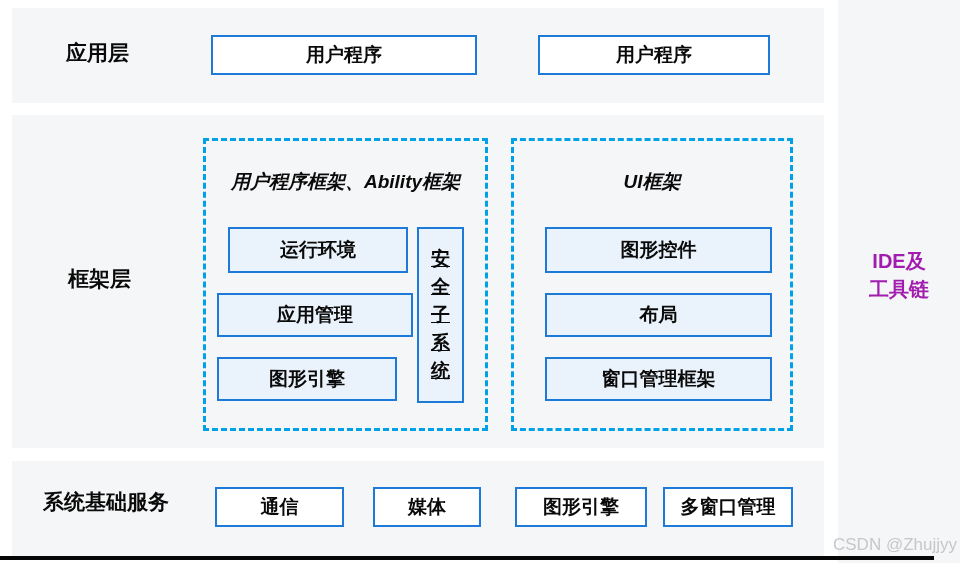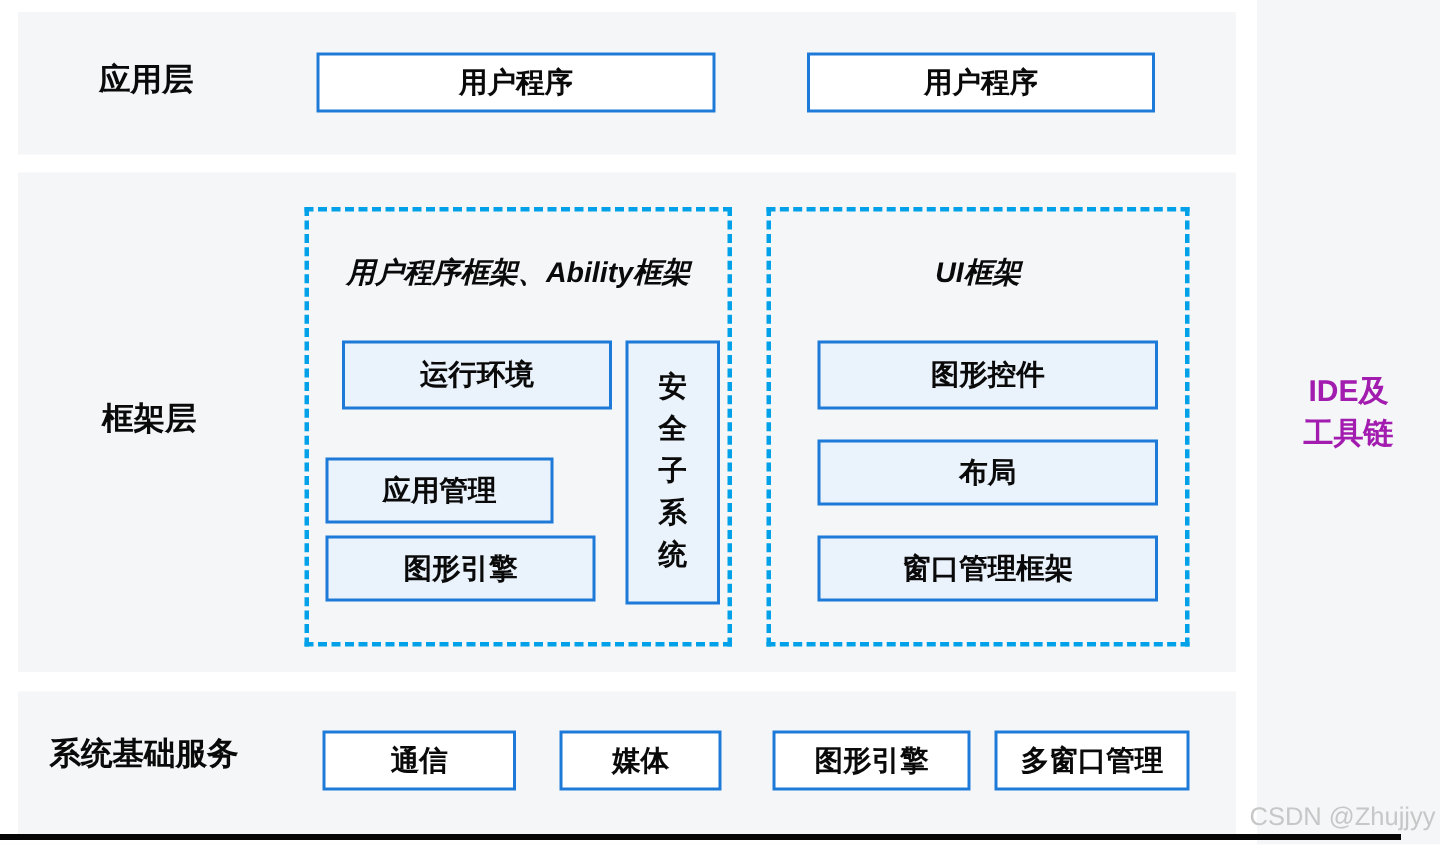--- a/index.html
+++ b/index.html
@@ -117,37 +117,37 @@
     <div class="solid-box" style="left:199px; top:27px; width:266px; height:40px;">用户程序</div>
     <div class="solid-box" style="left:526px; top:27px; width:232px; height:40px;">用户程序</div>
   </div>
 
   <div class="band" style="left:12px; top:115px; width:812px; height:333px;">
     <div class="layer-label" style="left:56px; top:150px;">框架层</div>
 
     <div class="dashed-box" style="left:191px; top:23px; width:285px; height:293px;">
       <div class="group-title">用户程序框架、Ability框架</div>
       <div class="solid-box tint" style="left:22px; top:86px; width:180px; height:46px;">运行环境</div>
-      <div class="solid-box tint" style="left:11px; top:152px; width:152px; height:44px;margin-top:12px;">应用管理</div>
+      <div class="solid-box tint" style="left:11px; top:152px; width:196px; height:44px;">应用管理</div>
       <div class="solid-box tint" style="left:11px; top:216px; width:180px; height:44px;">图形引擎</div>
-      <div class="solid-box tint vbox" style="left:211px; top:86px; width:63px; height:176px;">
+      <div class="solid-box tint vbox" style="left:211px; top:86px; width:47px; height:176px;text-decoration:underline;">
         <div class="vbox-text">安全子系统</div>
       </div>
     </div>
 
     <div class="dashed-box" style="left:499px; top:23px; width:282px; height:293px;">
       <div class="group-title">UI框架</div>
       <div class="solid-box tint" style="left:31px; top:86px; width:227px; height:46px;">图形控件</div>
       <div class="solid-box tint" style="left:31px; top:152px; width:227px; height:44px;">布局</div>
       <div class="solid-box tint" style="left:31px; top:216px; width:227px; height:44px;">窗口管理框架</div>
     </div>
   </div>
 
   <div class="band" style="left:12px; top:461px; width:812px; height:95px;">
-    <div class="layer-label" style="left:21px; top:27px;">系统基础服务</div>
+    <div class="layer-label" style="left:31px; top:27px;">系统基础服务</div>
     <div class="solid-box" style="left:203px; top:26px; width:129px; height:40px;">通信</div>
     <div class="solid-box" style="left:361px; top:26px; width:108px; height:40px;">媒体</div>
     <div class="solid-box" style="left:503px; top:26px; width:132px; height:40px;">图形引擎</div>
     <div class="solid-box" style="left:651px; top:26px; width:130px; height:40px;text-align:right;">多窗口管理</div>
   </div>
 
   <div class="side-column">
     <div class="toolchain-label">
       <div>IDE及</div>
       <div>工具链</div>

